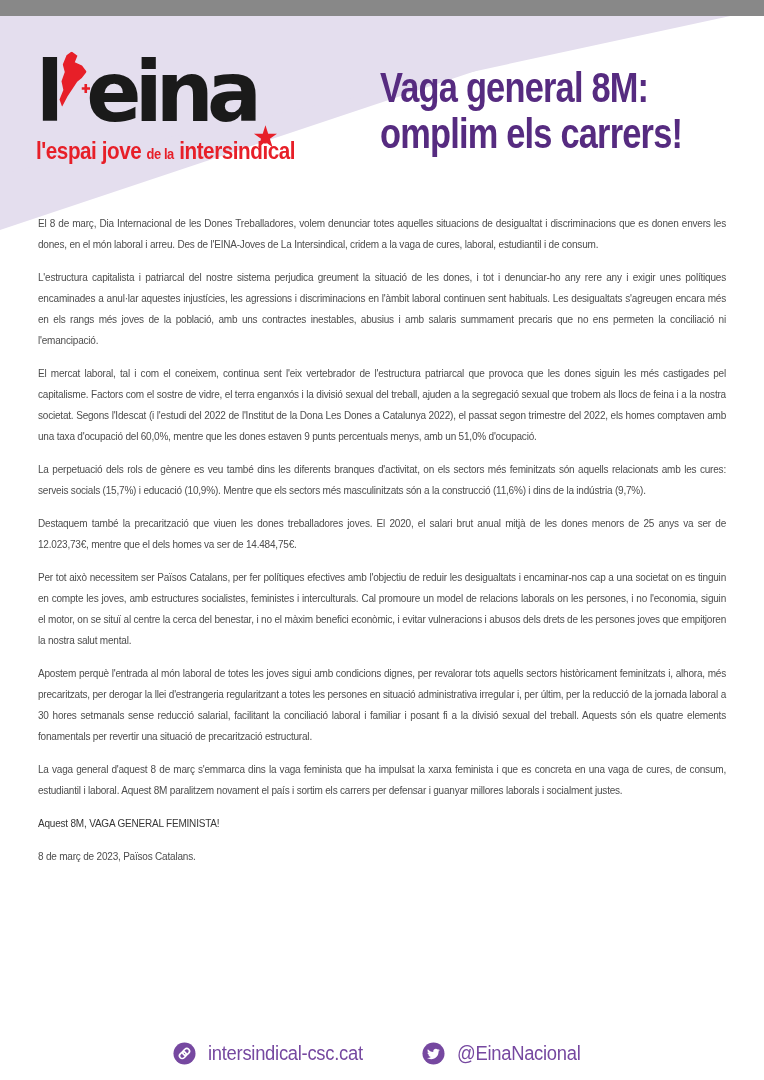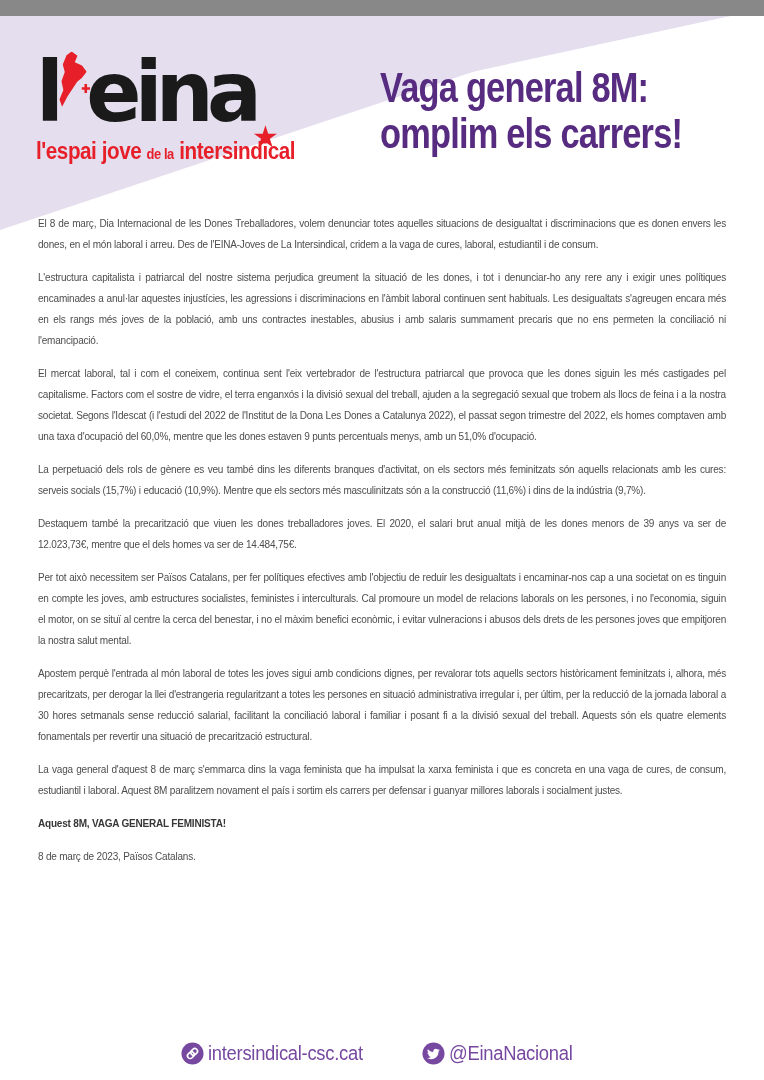--- a/index.html
+++ b/index.html
@@ -45,28 +45,28 @@
     letter-spacing:-1px;white-space:nowrap;
     transform:scaleX(0.80);transform-origin:left top;
   }
   
   .body-text{position:absolute;left:38px;top:197px;width:688px;}
   .body-text p{
     margin:0 0 12px 0;text-align:justify;
     font-size:10px;line-height:21px;letter-spacing:-0.2px;
     color:var(--text,#4d4d4d);
   }
-  .body-text p.emphasis{font-weight:700;color:#373737;text-align:left;}
+  .body-text p.emphasis{font-weight:400;color:#373737;text-align:left;}
   .body-text p.dateline{text-align:left;margin-bottom:0;}
   
   .footer{
     position:absolute;left:0;top:1026px;width:764px;
     display:flex;justify-content:center;gap:46px;align-items:center;
   }
-  .footer-item{display:flex;align-items:center;gap:4px;text-decoration:none;cursor:pointer;}
+  .footer-item{display:flex;align-items:center;gap:12px;text-decoration:none;cursor:pointer;}
   .footer-item .label{
     color:var(--purple-mid,#7648a0);font-size:20px;font-weight:400;letter-spacing:-0.3px;
     transform:scaleX(0.92);transform-origin:left center;white-space:nowrap;
   }
   .icon-circle{width:23px;height:23px;flex:0 0 auto;}
   .bottom-bar{
     position:absolute;left:0;bottom:2px;width:700px;height:6px;
     background:var(--purple-mid,#7648a0);
     clip-path:polygon(0 0,100% 0,calc(100% - 10px) 100%,0 100%);
   }
@@ -92,21 +92,21 @@
   <h1 class="title">
     <span>Vaga general 8M:</span><br>
     <span>omplim els carrers!</span>
   </h1>
 
   <main class="body-text">
     <p>El 8 de març, Dia Internacional de les Dones Treballadores, volem denunciar totes aquelles situacions de desigualtat i discriminacions que es donen envers les dones, en el món laboral i arreu. Des de l'EINA-Joves de La Intersindical, cridem a la vaga de cures, laboral, estudiantil i de consum.</p>
     <p>L'estructura capitalista i patriarcal del nostre sistema perjudica greument la situació de les dones, i tot i denunciar-ho any rere any i exigir unes polítiques encaminades a anul·lar aquestes injustícies, les agressions i discriminacions en l'àmbit laboral continuen sent habituals. Les desigualtats s'agreugen encara més en els rangs més joves de la població, amb uns contractes inestables, abusius i amb salaris summament precaris que no ens permeten la conciliació ni l'emancipació.</p>
     <p>El mercat laboral, tal i com el coneixem, continua sent l'eix vertebrador de l'estructura patriarcal que provoca que les dones siguin les més castigades pel capitalisme. Factors com el sostre de vidre, el terra enganxós i la divisió sexual del treball, ajuden a la segregació sexual que trobem als llocs de feina i a la nostra societat. Segons l'Idescat (i l'estudi del 2022 de l'Institut de la Dona Les Dones a Catalunya 2022), el passat segon trimestre del 2022, els homes comptaven amb una taxa d'ocupació del 60,0%, mentre que les dones estaven 9 punts percentuals menys, amb un 51,0% d'ocupació.</p>
     <p>La perpetuació dels rols de gènere es veu també dins les diferents branques d'activitat, on els sectors més feminitzats són aquells relacionats amb les cures: serveis socials (15,7%) i educació (10,9%). Mentre que els sectors més masculinitzats són a la construcció (11,6%) i dins de la indústria (9,7%).</p>
-    <p>Destaquem també la precarització que viuen les dones treballadores joves. El 2020, el salari brut anual mitjà de les dones menors de 39 anys va ser de 12.023,73€, mentre que el dels homes va ser de 14.484,75€.</p>
+    <p>Destaquem també la precarització que viuen les dones treballadores joves. El 2020, el salari brut anual mitjà de les dones menors de 25 anys va ser de 12.023,73€, mentre que el dels homes va ser de 14.484,75€.</p>
     <p>Per tot això necessitem ser Països Catalans, per fer polítiques efectives amb l'objectiu de reduir les desigualtats i encaminar-nos cap a una societat on es tinguin en compte les joves, amb estructures socialistes, feministes i interculturals. Cal promoure un model de relacions laborals on les persones, i no l'economia, siguin el motor, on se situï al centre la cerca del benestar, i no el màxim benefici econòmic, i evitar vulneracions i abusos dels drets de les persones joves que empitjoren la nostra salut mental.</p>
     <p>Apostem perquè l'entrada al món laboral de totes les joves sigui amb condicions dignes, per revalorar tots aquells sectors històricament feminitzats i, alhora, més precaritzats, per derogar la llei d'estrangeria regularitzant a totes les persones en situació administrativa irregular i, per últim, per la reducció de la jornada laboral a 30 hores setmanals sense reducció salarial, facilitant la conciliació laboral i familiar i posant fi a la divisió sexual del treball. Aquests són els quatre elements fonamentals per revertir una situació de precarització estructural.</p>
     <p>La vaga general d'aquest 8 de març s'emmarca dins la vaga feminista que ha impulsat la xarxa feminista i que es concreta en una vaga de cures, de consum, estudiantil i laboral. Aquest 8M paralitzem novament el país i sortim els carrers per defensar i guanyar millores laborals i socialment justes.</p>
     <p class="emphasis">Aquest 8M, VAGA GENERAL FEMINISTA!</p>
     <p class="dateline">8 de març de 2023, Països Catalans.</p>
   </main>
 
   <div class="footer">
     <a class="footer-item">
       <svg class="icon-circle" viewBox="0 0 24 24">

